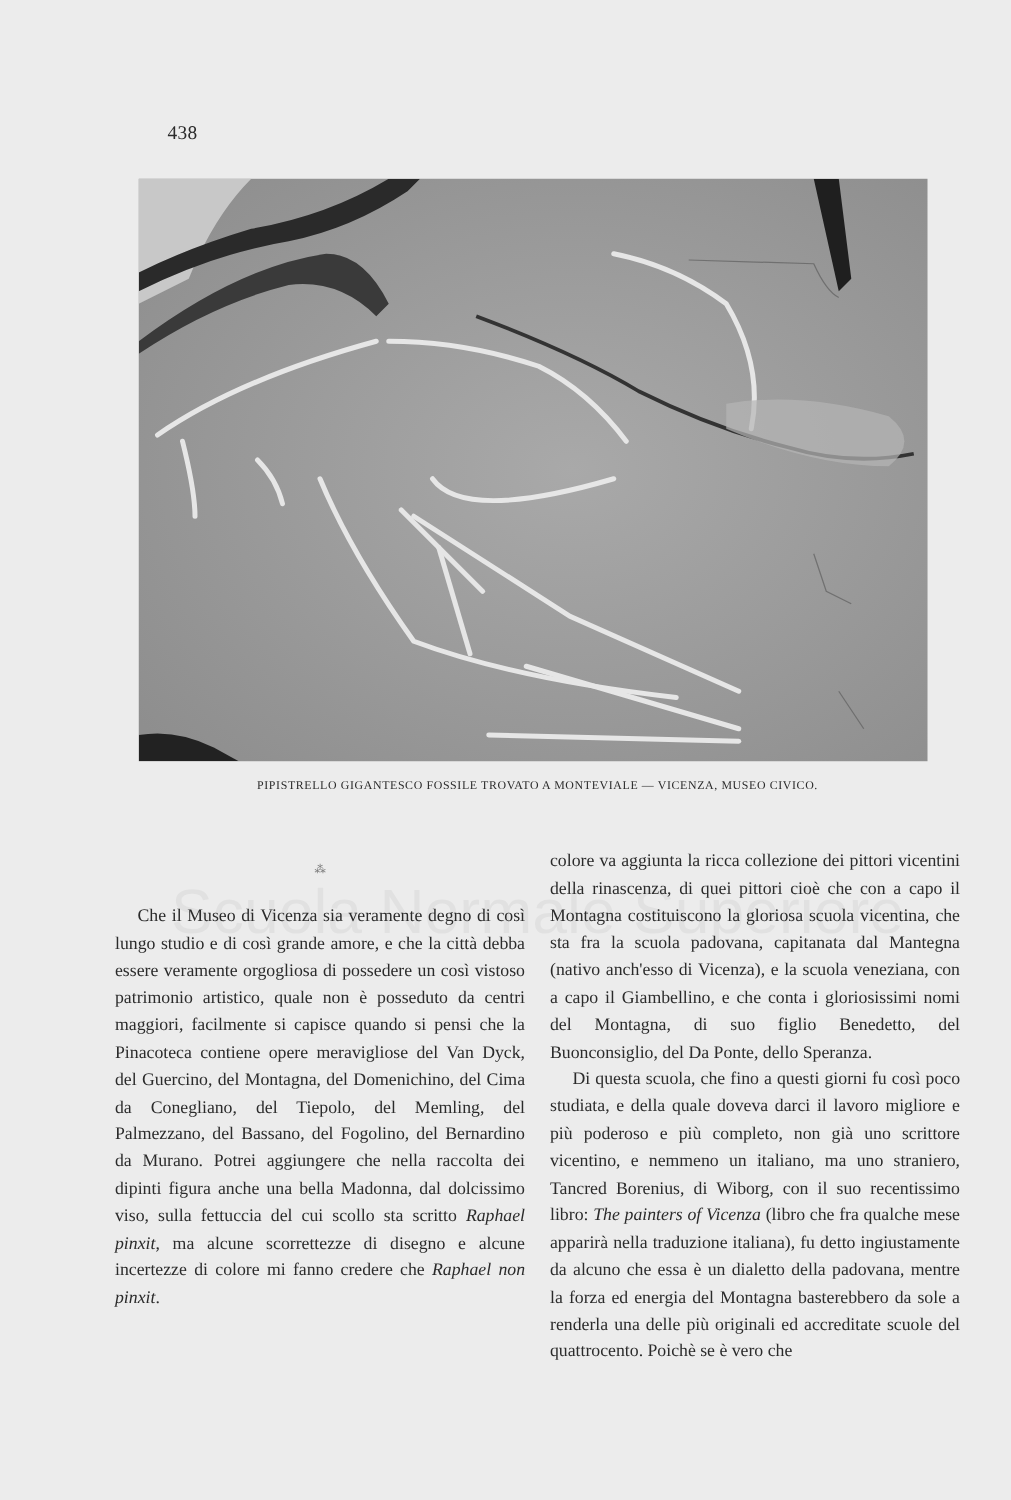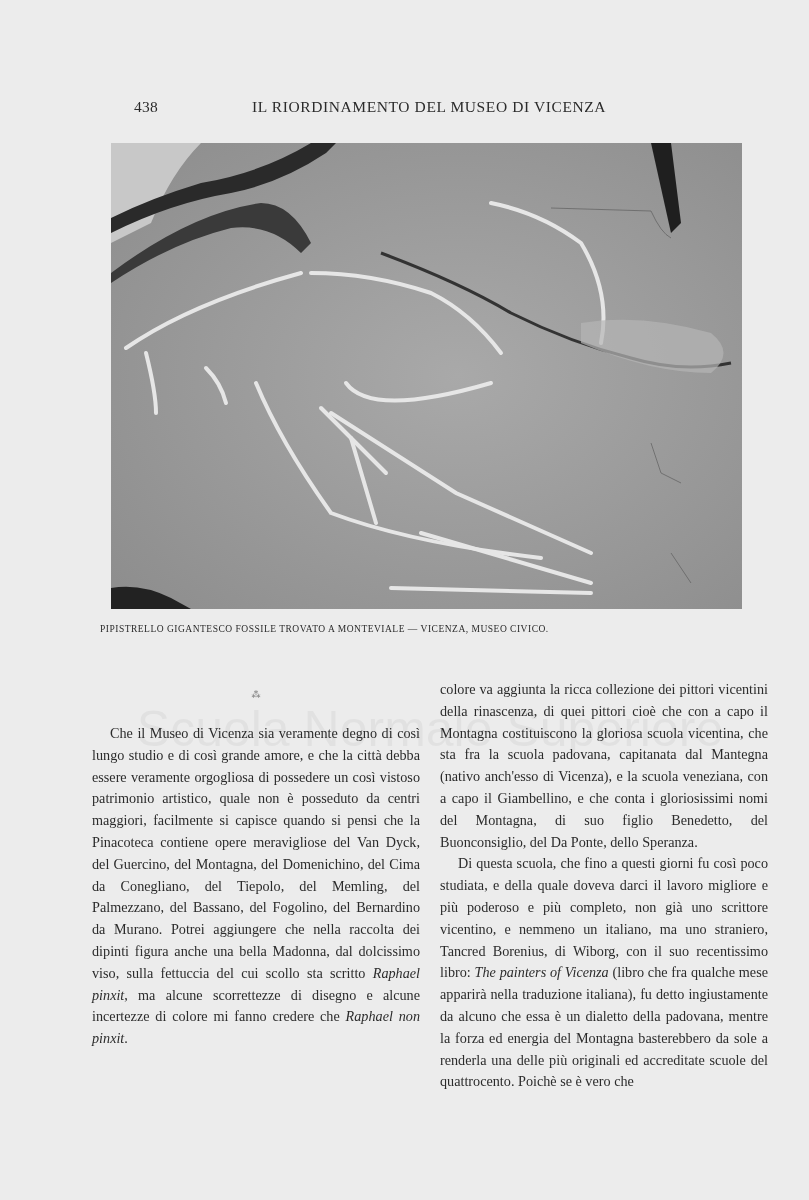--- a/index.html
+++ b/index.html
@@ -20,21 +20,21 @@
 
     .figure {
       position: absolute; left: 111px; top: 143px; width: 631px; height: 466px;
       background: #9c9c9c;
       overflow: hidden;
     }
     .figure svg { width: 100%; height: 100%; display: block; }
 
     .caption {
       position: absolute; top: 624px; left: 100px; width: 660px;
-      text-align: left; font-size: 9.5px; letter-spacing: 0.5px;
+      text-align: center; font-size: 9.5px; letter-spacing: 0.5px;
     }
 
     .watermark {
       position: absolute; left: 110px; top: 700px; width: 640px;
       font-family: "Liberation Sans", "DejaVu Sans", sans-serif;
       color: rgba(0,0,0,0.045);
       font-size: 50px; line-height: 58px;
       text-align: center; pointer-events: none;
     }
 
@@ -51,21 +51,20 @@
     .asterism {
       text-align: center; font-size: 9px; line-height: 9px;
       height: 44px; padding-top: 12px; box-sizing: border-box; color: #777;
     }
   </style>
 </head>
 <body>
 
 <div class="running-head">
   <span class="page-number">438</span>
-  <span class="header-title">IL RIORDINAMENTO DEL MUSEO DI VICENZA</span>
 </div>
 
 <div class="figure">
   <svg viewBox="0 0 631 466" preserveAspectRatio="none">
     <defs>
       <radialGradient id="stone" cx="55%" cy="50%" r="70%">
         <stop offset="0%" stop-color="#a9a9a9"></stop>
         <stop offset="100%" stop-color="#8e8e8e"></stop>
       </radialGradient>
     </defs>

